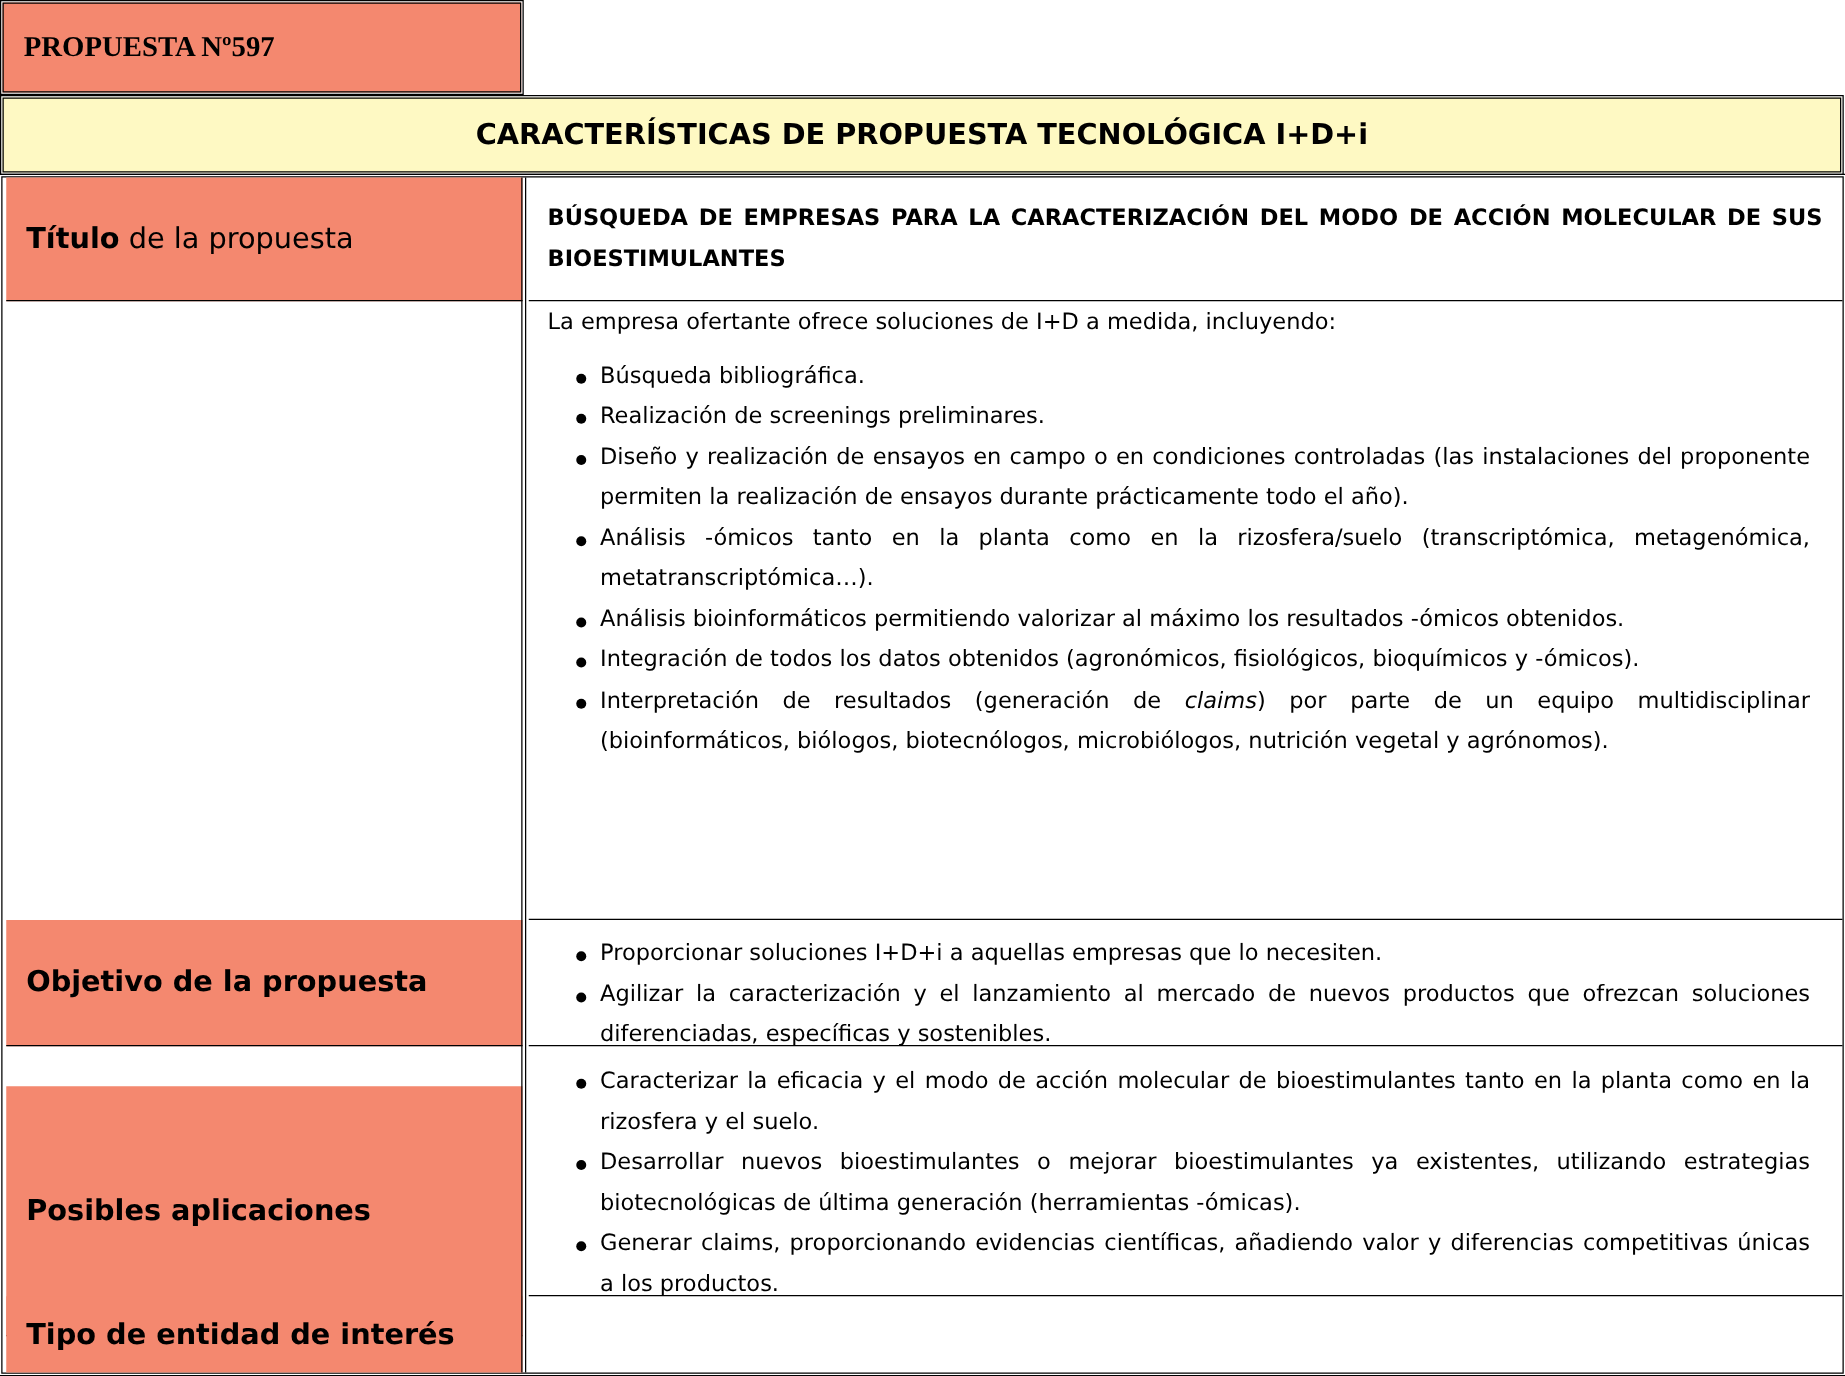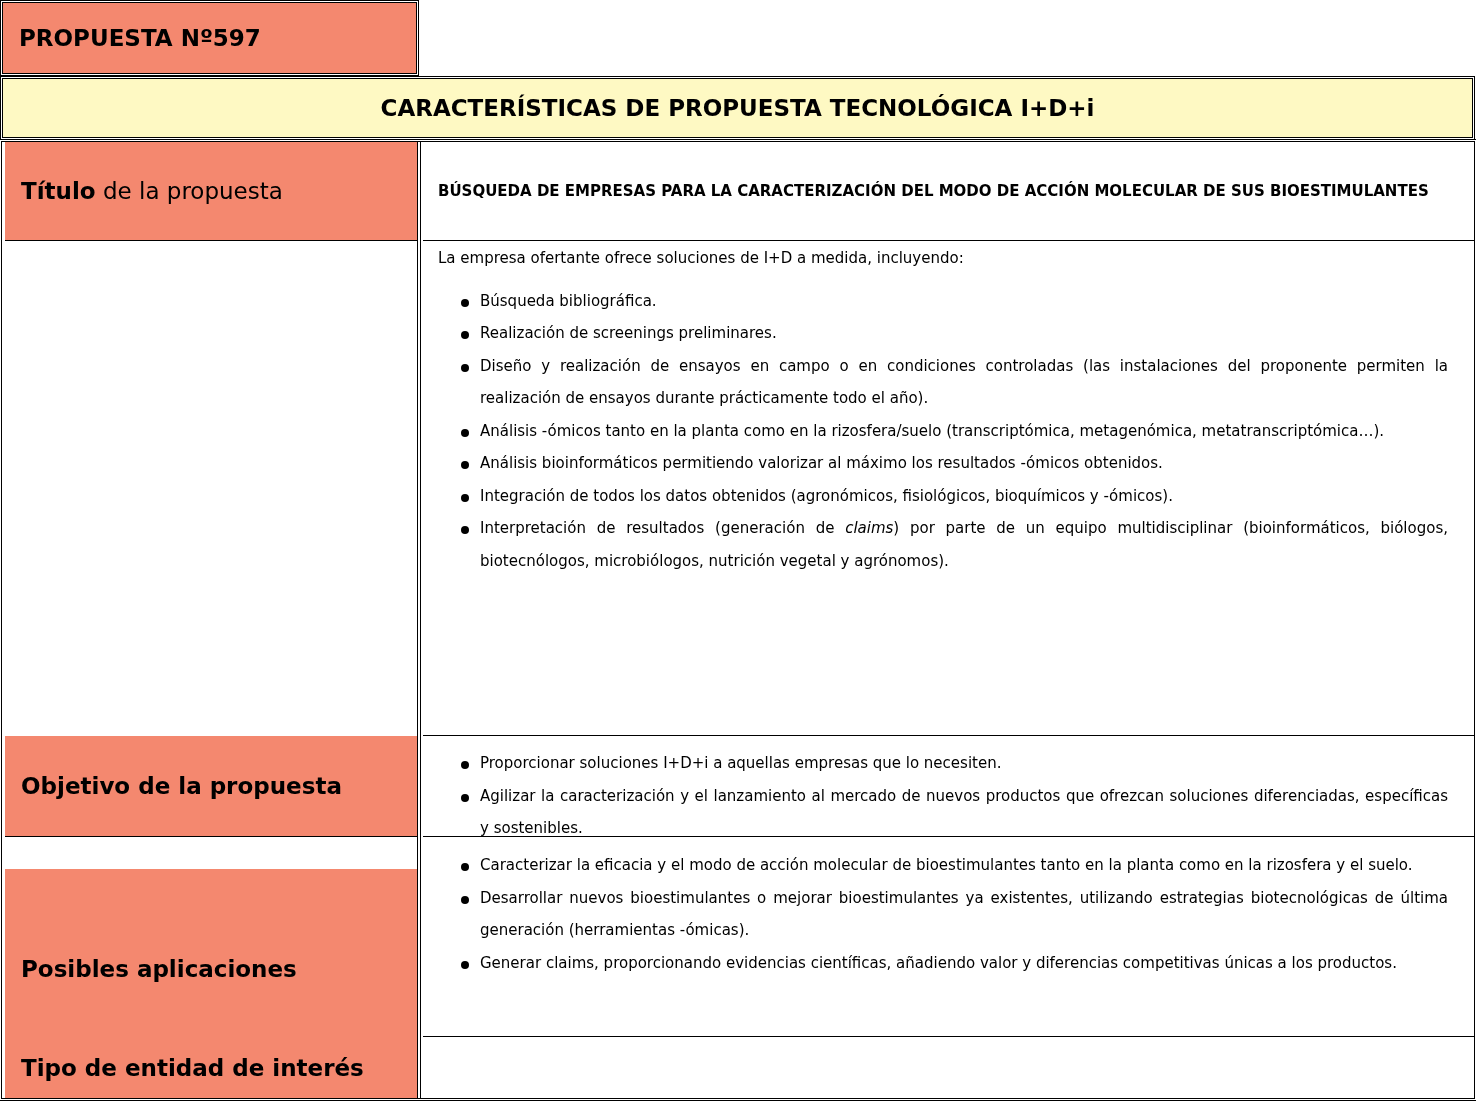--- a/index.html
+++ b/index.html
@@ -12,37 +12,37 @@
   .dbl { border: 1px solid #000; outline: 1px solid #000; outline-offset: 1px; }
   .salmon { background: #f4886f; }
   .grey { background: #fef9c3; }
   .cell-left {
     position: absolute; box-sizing: border-box; left: 3px; width: 413px;
     background: #f4886f; display: flex; align-items: center; padding-left: 16px;
     font-size: 23px; border-bottom: 1px solid #000;
   }
   .cell-right {
     position: absolute; box-sizing: border-box; left: 421px; width: 1051px;
-    padding: 0 16px 0 15px; font-size: 15px; border-bottom: 1px solid #000;
+    padding: 0 16px 0 15px; font-size: 18px; border-bottom: 1px solid #000;
     line-height: 32.5px;
   }
   .bold { font-weight: bold; }
   ul.bl { list-style: none; margin: 10px; padding: 0; }
   ul.bl li { position: relative; padding-left: 32px; text-align: justify; }
   ul.bl li::before {
     content: ""; position: absolute; left: 13px; top: 14px;
     width: 8px; height: 8px; border-radius: 50%; background: #000;
   }
   .vline { position: absolute; background: #000; }
 </style>
 </head>
 <body>
 
 <div class="box dbl salmon" style="left:2px; top:2px; width:415px; height:72px; display:flex; align-items:center; padding-left:16px;">
-  <span style="font-weight:bold; font-size:23px;">PROPUESTA Nº597</span>
+  <span style="font-weight:bold; font-size:23px;font-family:Liberation Serif, serif;">PROPUESTA Nº597</span>
 </div>
 
 <div class="box dbl grey" style="left:2px; top:78px; width:1471px; height:60px; display:flex; align-items:center; justify-content:center;">
   <span style="font-weight:bold; font-size:23px;">CARACTERÍSTICAS DE PROPUESTA TECNOLÓGICA I+D+i</span>
 </div>
 
 <div class="box" style="left:1px; top:141px; width:1474px; height:958px; border:1px solid #000; outline:1px solid #000; outline-offset:1px;padding-left:32px;">
 
   <div class="cell-left" style="top:0; height:99px;">
     <span>

